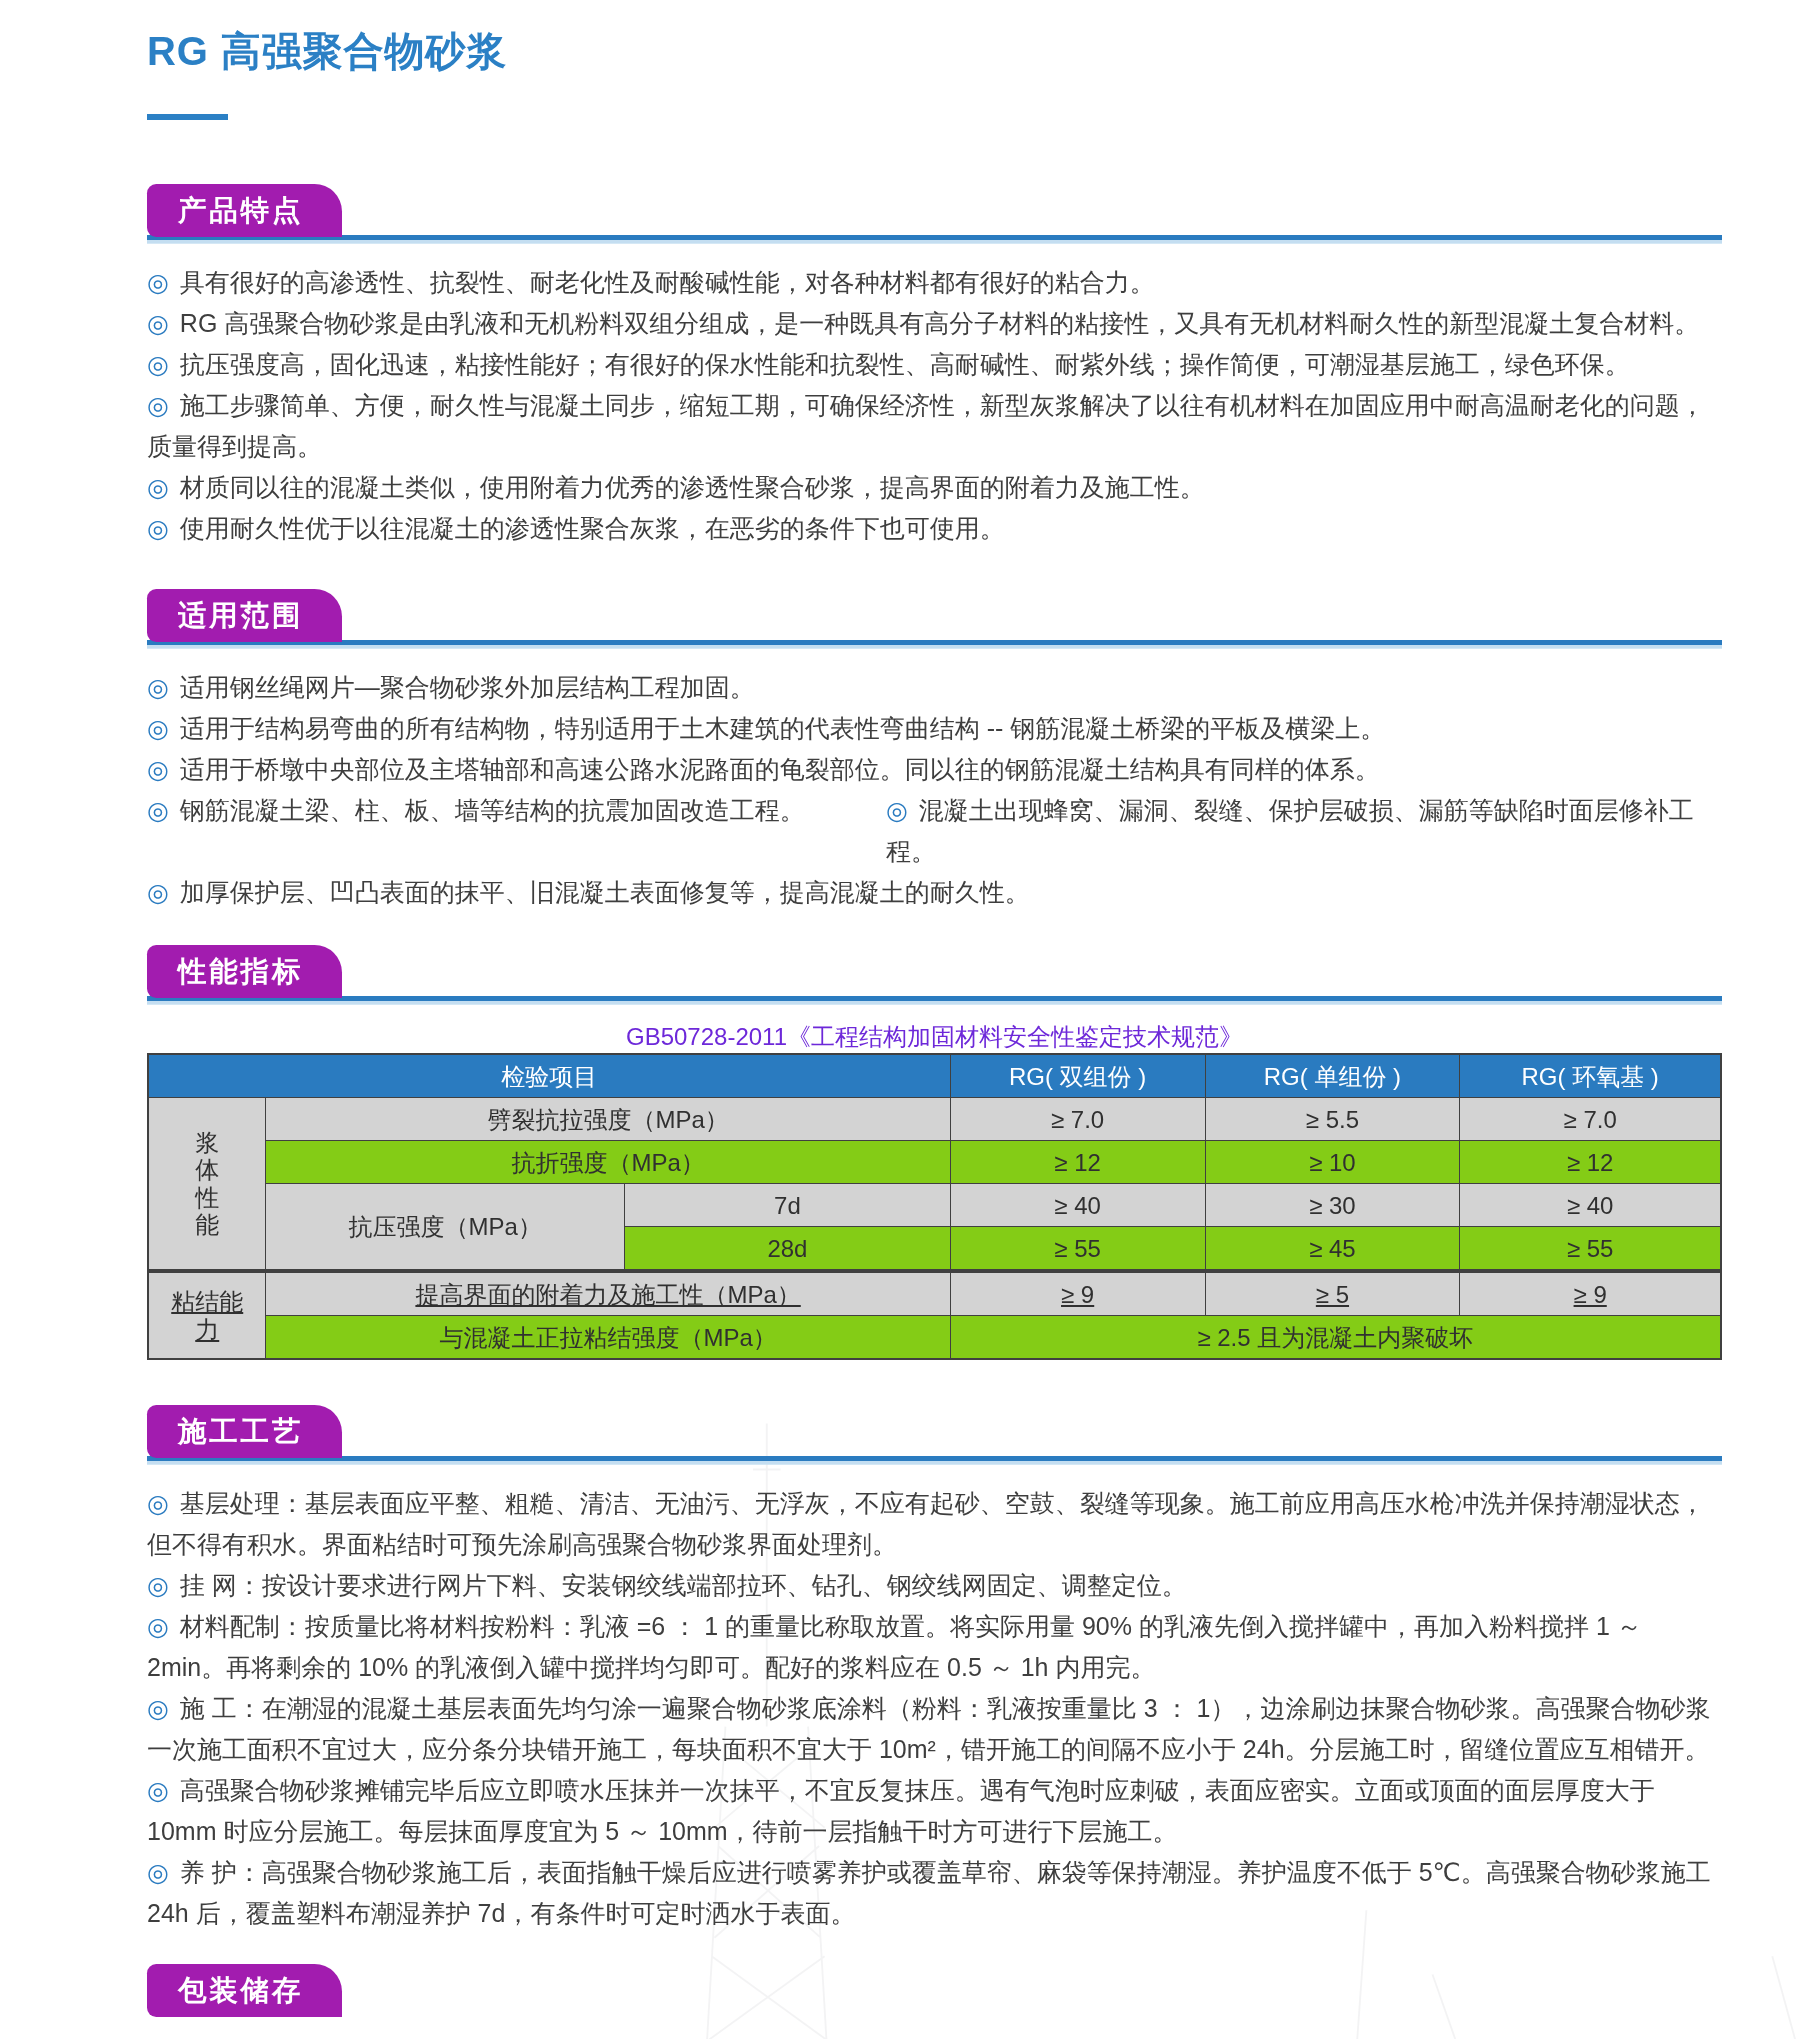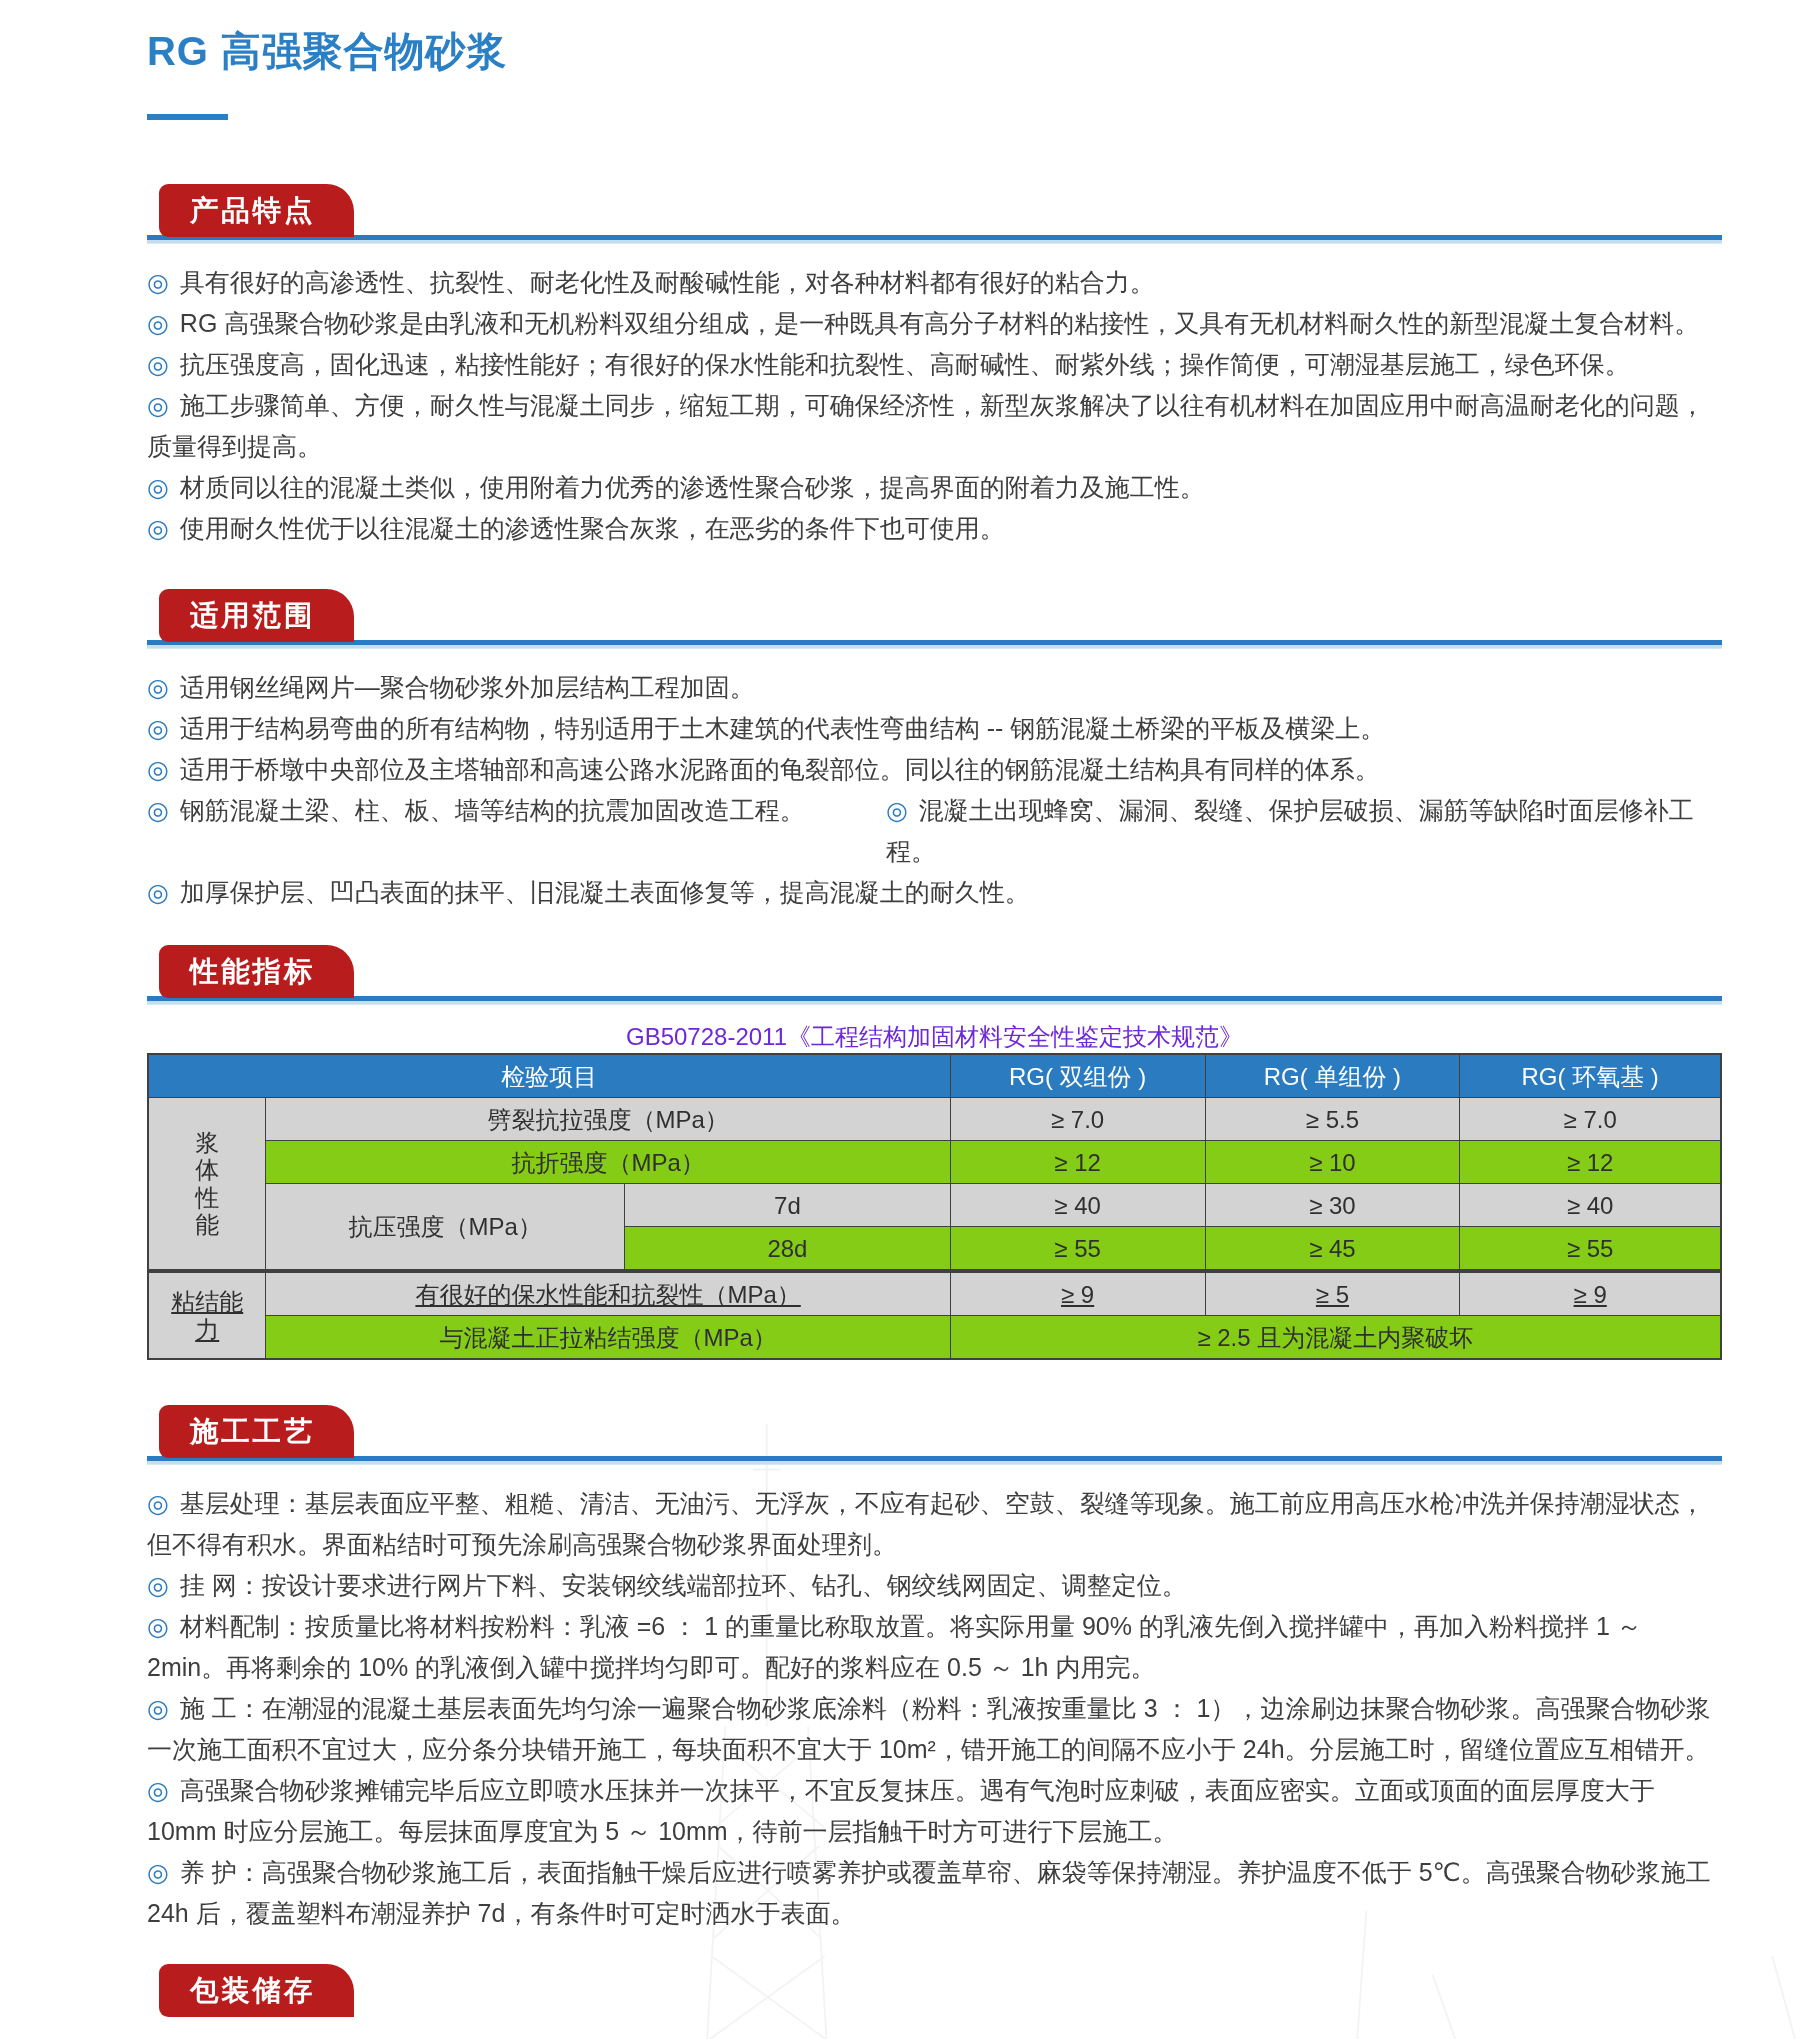--- a/index.html
+++ b/index.html
@@ -19,22 +19,22 @@
   }
   .title-dash{width:81px;height:6.4px;background:#2b80c5;margin-top:35px;}
 
   
   .section-head{position:relative;height:59px;}
   .section-head .rule{
     position:absolute;left:0;right:0;bottom:0;height:5.5px;background:#2a7bc0;
     box-shadow:0 3.7px 0 #c4def1;
   }
   .section-head .badge{
-    position:absolute;left:12px;bottom:3.7px;
-    background:#b91c1c;color:#ffffff;
+    position:absolute;left:0;bottom:3.7px;
+    background:#a21caf;color:#ffffff;
     font-size:28.5px;font-weight:bold;letter-spacing:2.8px;
     padding:11px 39px 11px 31px;
     border-radius:9.2px 27.5px 0 9.2px;
     line-height:31px;
   }
   .mt-feat{margin-top:61px;}
   .mt-scope{margin-top:37px;}
   .mt-perf{margin-top:29px;}
   .mt-proc{margin-top:42px;}
   .mt-pack{margin-top:27.5px;}
@@ -171,21 +171,21 @@
         </tr>
         <tr class="white">
           <td>28d</td>
           <td>≥ 55</td>
           <td>≥ 45</td>
           <td>≥ 55</td>
         </tr>
         <tr class="gray thick">
           <td rowspan="2" class="vlabel">粘结能
 力</td>
-          <td colspan="2">有很好的保水性能和抗裂性（MPa）</td>
+          <td colspan="2">提高界面的附着力及施工性（MPa）</td>
           <td>≥ 9</td>
           <td>≥ 5</td>
           <td>≥ 9</td>
         </tr>
         <tr class="white">
           <td colspan="2">与混凝土正拉粘结强度（MPa）</td>
           <td colspan="3">≥ 2.5 且为混凝土内聚破坏</td>
         </tr>
       </tbody>
     </table>

